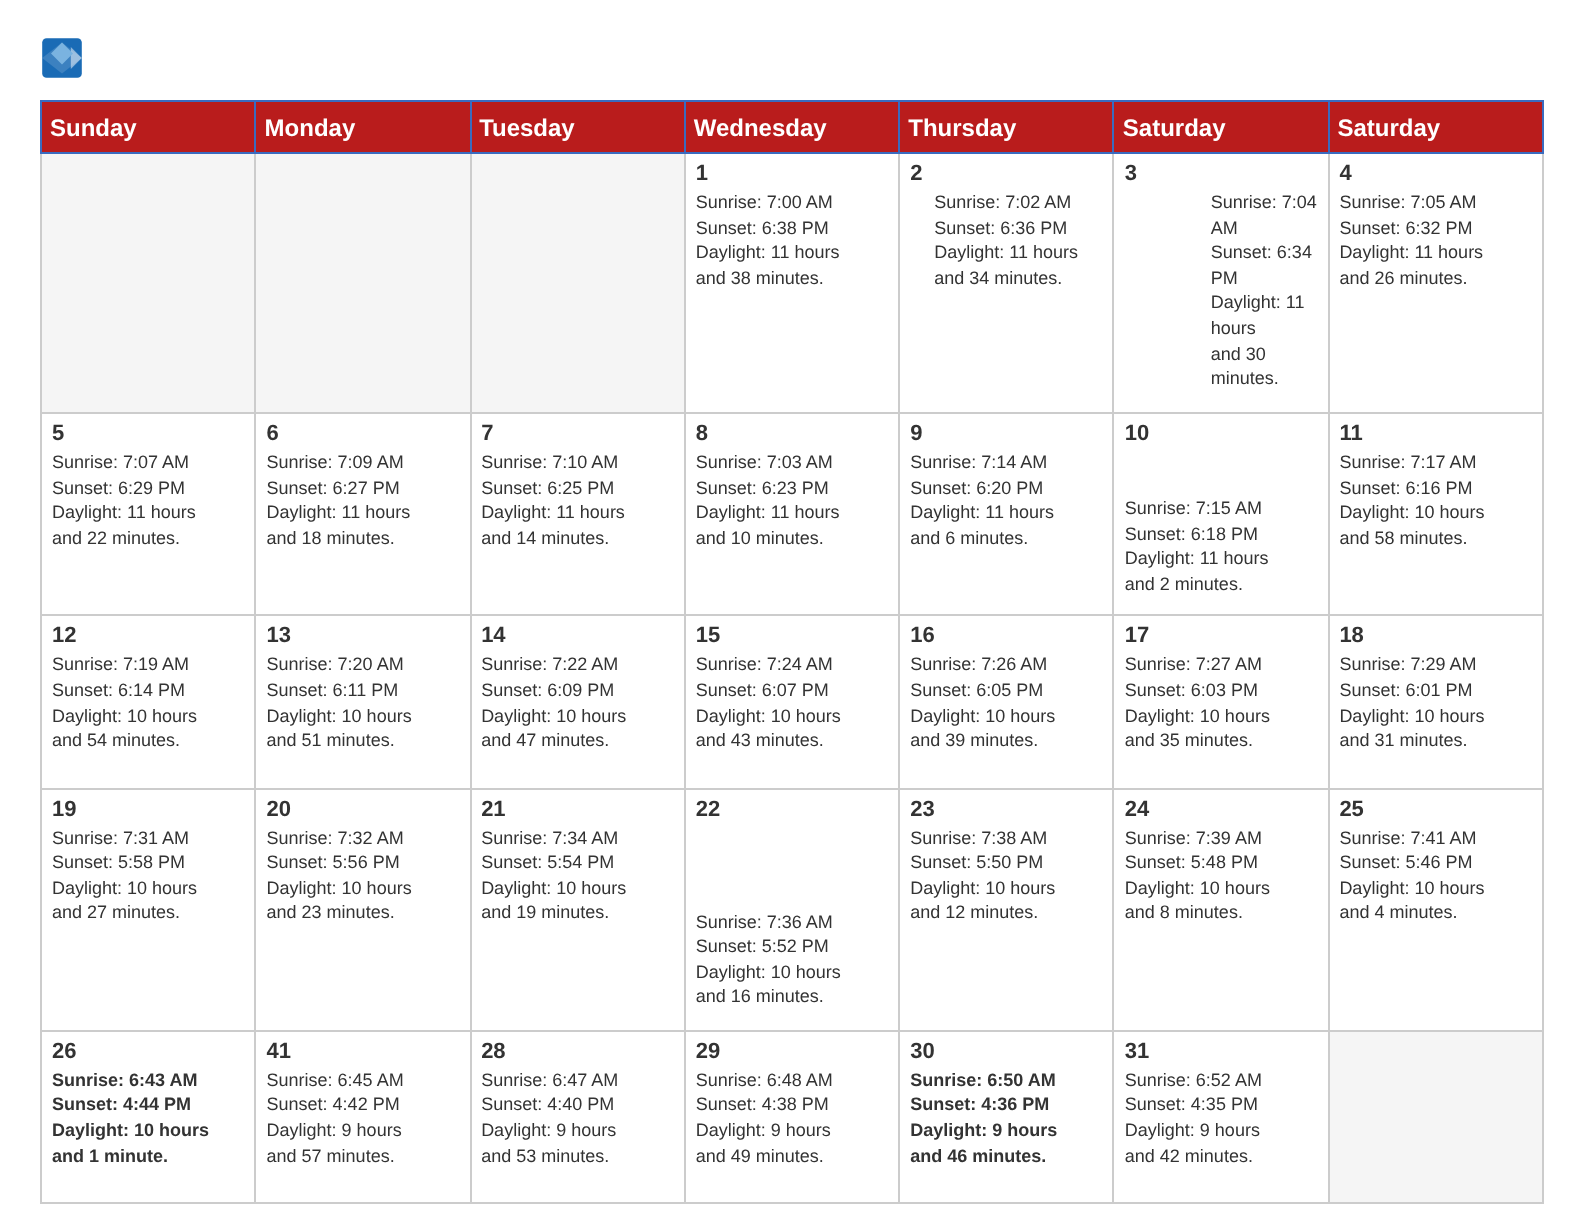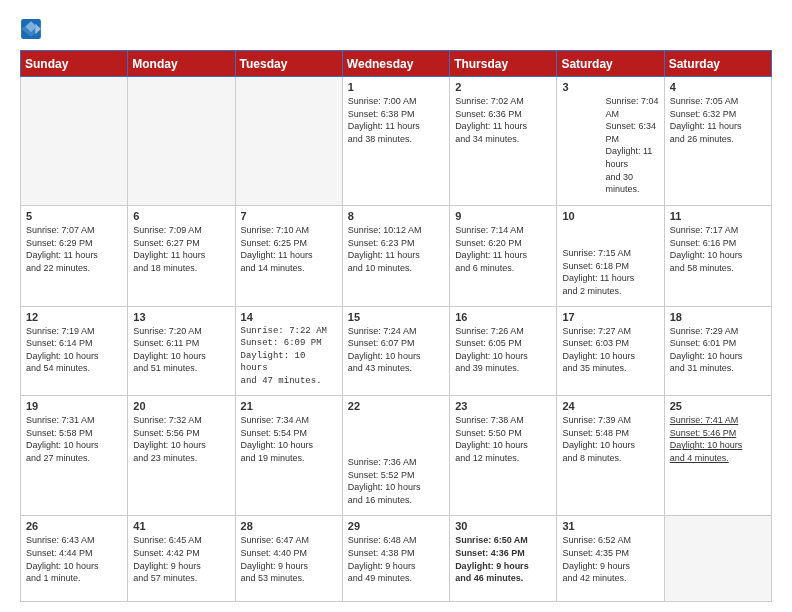--- a/index.html
+++ b/index.html
@@ -143,21 +143,21 @@
           <td class="empty"></td>
           <td>
             <span class="day-num">1</span>
             <div class="day-info" style="white-space: pre-line;">Sunrise: 7:00 AM
 Sunset: 6:38 PM
 Daylight: 11 hours
 and 38 minutes.</div>
           </td>
           <td>
             <span class="day-num">2</span>
-            <div class="day-info" style="white-space: pre-line;">Sunrise: 7:02 AM
+            <div class="day-info" style="white-space: pre-line; margin-left: 12px;">Sunrise: 7:02 AM
 Sunset: 6:36 PM
 Daylight: 11 hours
 and 34 minutes.</div>
           </td>
           <td>
             <span class="day-num">3</span>
             <div class="day-info" style="white-space: pre-line; margin-left: 43px;">Sunrise: 7:04 AM
 Sunset: 6:34 PM
 Daylight: 11 hours
 and 30 minutes.</div>
@@ -187,21 +187,21 @@
           </td>
           <td>
             <span class="day-num">7</span>
             <div class="day-info" style="white-space: pre-line;">Sunrise: 7:10 AM
 Sunset: 6:25 PM
 Daylight: 11 hours
 and 14 minutes.</div>
           </td>
           <td>
             <span class="day-num">8</span>
-            <div class="day-info" style="white-space: pre-line;">Sunrise: 10:12 AM
+            <div class="day-info" style="white-space: pre-line;">Sunrise: 7:03 AM
 Sunset: 6:23 PM
 Daylight: 11 hours
 and 10 minutes.</div>
           </td>
           <td>
             <span class="day-num">9</span>
             <div class="day-info" style="white-space: pre-line;">Sunrise: 7:14 AM
 Sunset: 6:20 PM
 Daylight: 11 hours
 and 6 minutes.</div>
@@ -231,21 +231,21 @@
           </td>
           <td>
             <span class="day-num">13</span>
             <div class="day-info" style="white-space: pre-line;">Sunrise: 7:20 AM
 Sunset: 6:11 PM
 Daylight: 10 hours
 and 51 minutes.</div>
           </td>
           <td>
             <span class="day-num">14</span>
-            <div class="day-info" style="white-space: pre-line; font-family: Liberation Mono, monospace;">Sunrise: 7:22 AM
+            <div class="day-info" style="white-space: pre-line;">Sunrise: 7:22 AM
 Sunset: 6:09 PM
 Daylight: 10 hours
 and 47 minutes.</div>
           </td>
           <td>
             <span class="day-num">15</span>
             <div class="day-info" style="white-space: pre-line;">Sunrise: 7:24 AM
 Sunset: 6:07 PM
 Daylight: 10 hours
 and 43 minutes.</div>
@@ -310,30 +310,30 @@
           </td>
           <td>
             <span class="day-num">24</span>
             <div class="day-info" style="white-space: pre-line;">Sunrise: 7:39 AM
 Sunset: 5:48 PM
 Daylight: 10 hours
 and 8 minutes.</div>
           </td>
           <td>
             <span class="day-num">25</span>
-            <div class="day-info" style="white-space: pre-line; text-decoration: underline;">Sunrise: 7:41 AM
+            <div class="day-info" style="white-space: pre-line;">Sunrise: 7:41 AM
 Sunset: 5:46 PM
 Daylight: 10 hours
 and 4 minutes.</div>
           </td>
         </tr>
         <tr>
           <td>
             <span class="day-num">26</span>
-            <div class="day-info" style="white-space: pre-line;">Sunrise: 6:43 AM
+            <div class="day-info" style="white-space: pre-line; font-weight: bold;">Sunrise: 6:43 AM
 Sunset: 4:44 PM
 Daylight: 10 hours
 and 1 minute.</div>
           </td>
           <td>
             <span class="day-num">41</span>
             <div class="day-info" style="white-space: pre-line;">Sunrise: 6:45 AM
 Sunset: 4:42 PM
 Daylight: 9 hours
 and 57 minutes.</div>

